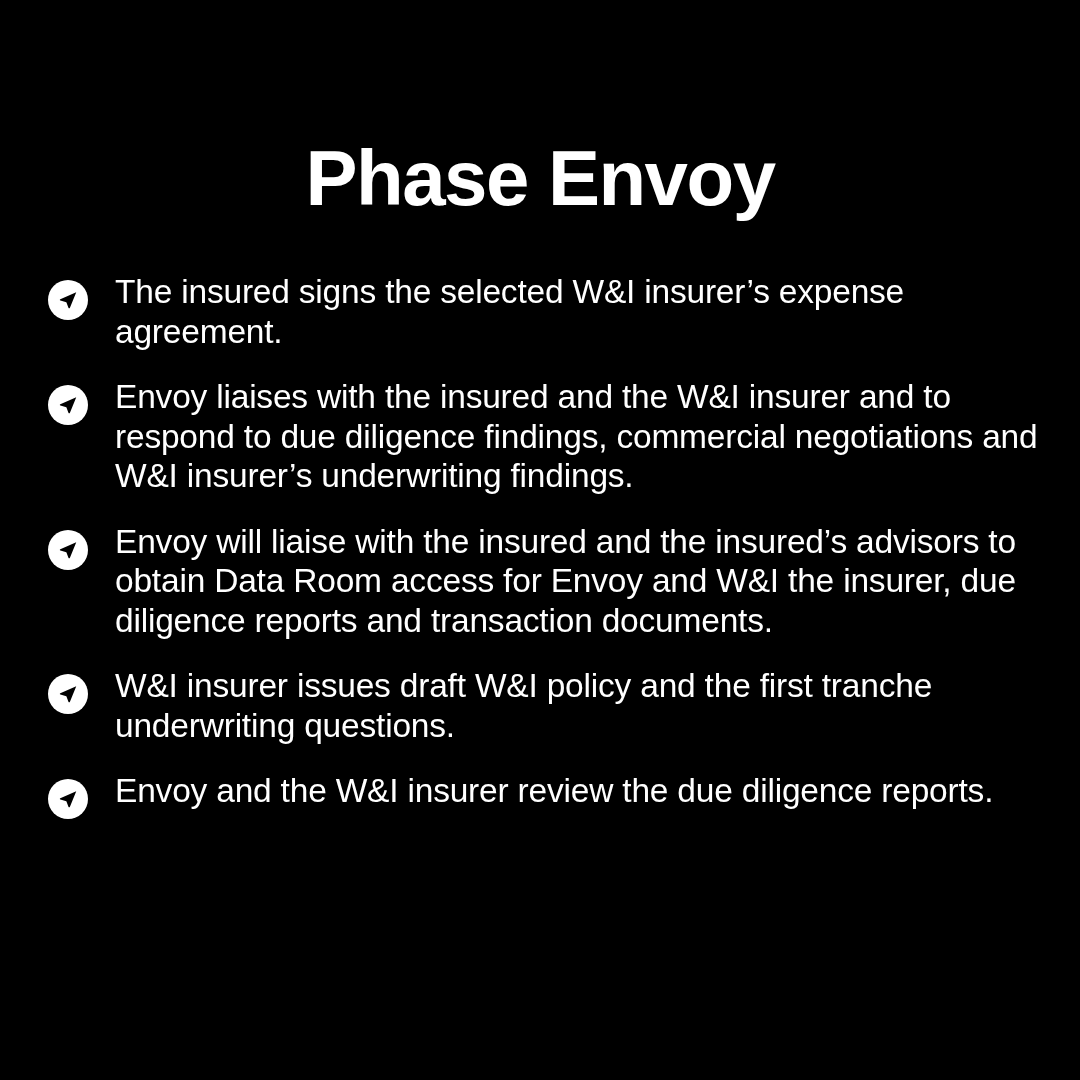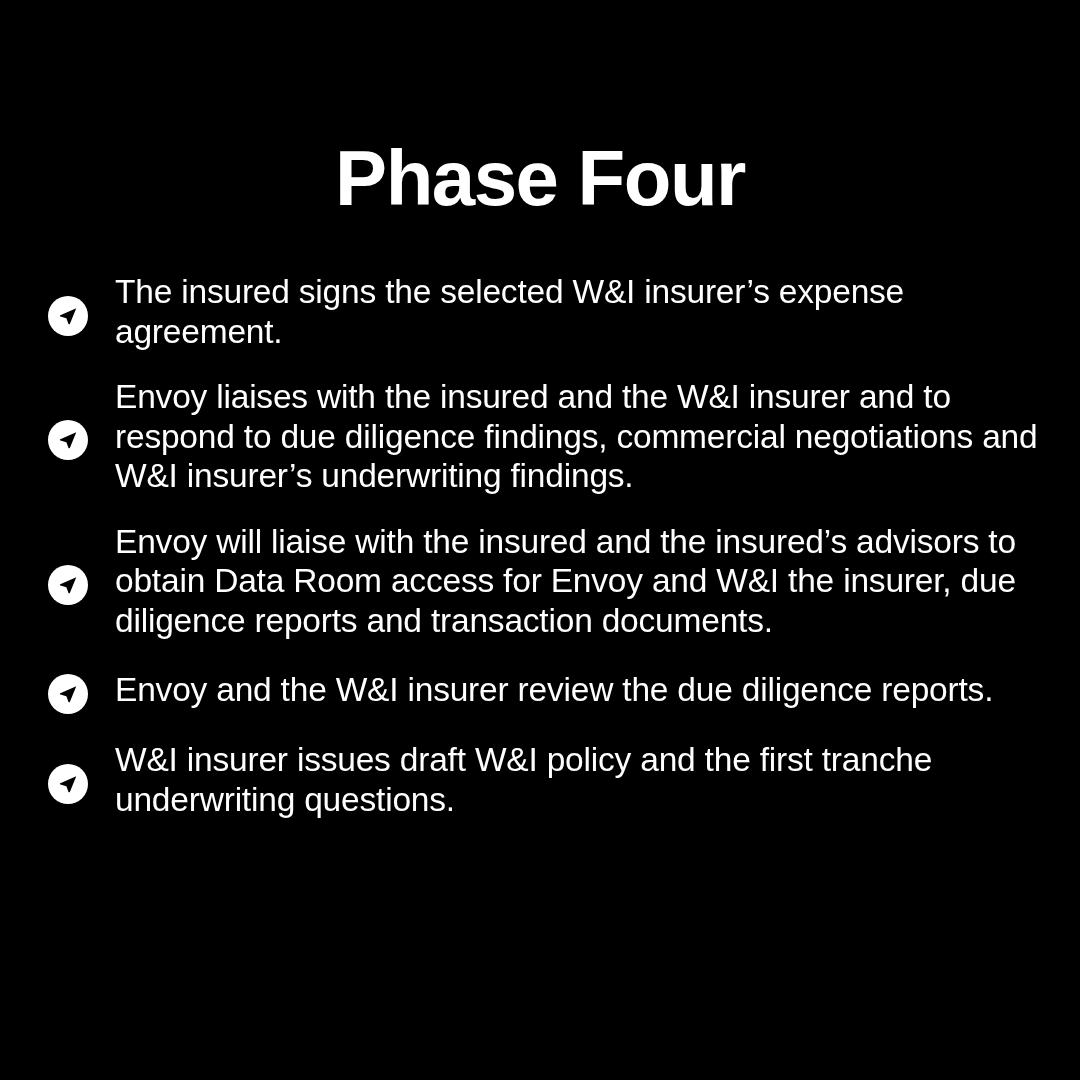--- a/index.html
+++ b/index.html
@@ -34,21 +34,21 @@
     line-height: 1.05;
   }
   .bullets {
     position: absolute;
     top: 272px;
     left: 48px;
     width: 990px;
   }
   .bullet {
     display: flex;
-    align-items: center;
+    align-items: flex-start;
     margin-bottom: 26px;
   }
   .bullet:last-child {
     margin-bottom: 0;
   }
   .marker {
     flex: 0 0 auto;
     width: 40px;
     height: 40px;
     border-radius: 50%;
@@ -70,21 +70,21 @@
     letter-spacing: -0.2px;
     font-weight: 500;
     padding-top: 0;
   }
 </style>
 </head>
 <body>
 
 <div class="slide">
 
-  <div class="title">Phase Four</div>
+  <div class="title">Phase Envoy</div>
 
   <div class="bullets">
 
     <div class="bullet">
       <span class="marker">
         <svg width="22" height="22" viewBox="0 0 24 24" aria-hidden="true">
           <path d="M21 3.5 L3.6 11.2 C2.9 11.5 3 12.4 3.7 12.6 L10.2 14.4 L12.6 20.6 C12.9 21.3 13.8 21.3 14 20.6 Z" fill="#000000"></path>
         </svg>
       </span>
       <span class="bullet-text">The insured signs the selected W&amp;I insurer’s expense agreement.</span>
@@ -107,26 +107,26 @@
       </span>
       <span class="bullet-text">Envoy will liaise with the insured and the insured’s advisors to obtain Data Room access for Envoy and W&amp;I the insurer, due diligence reports and transaction documents.</span>
     </div>
 
     <div class="bullet">
       <span class="marker">
         <svg width="22" height="22" viewBox="0 0 24 24" aria-hidden="true">
           <path d="M21 3.5 L3.6 11.2 C2.9 11.5 3 12.4 3.7 12.6 L10.2 14.4 L12.6 20.6 C12.9 21.3 13.8 21.3 14 20.6 Z" fill="#000000"></path>
         </svg>
       </span>
-      <span class="bullet-text">Envoy and the W&amp;I insurer review the due diligence reports.</span>
+      <span class="bullet-text">W&amp;I insurer issues draft W&amp;I policy and the first tranche underwriting questions.</span>
     </div>
 
     <div class="bullet">
       <span class="marker">
         <svg width="22" height="22" viewBox="0 0 24 24" aria-hidden="true">
           <path d="M21 3.5 L3.6 11.2 C2.9 11.5 3 12.4 3.7 12.6 L10.2 14.4 L12.6 20.6 C12.9 21.3 13.8 21.3 14 20.6 Z" fill="#000000"></path>
         </svg>
       </span>
-      <span class="bullet-text">W&amp;I insurer issues draft W&amp;I policy and the first tranche underwriting questions.</span>
+      <span class="bullet-text">Envoy and the W&amp;I insurer review the due diligence reports.</span>
     </div>
 
   </div>
 </div>
 
 </body></html>

